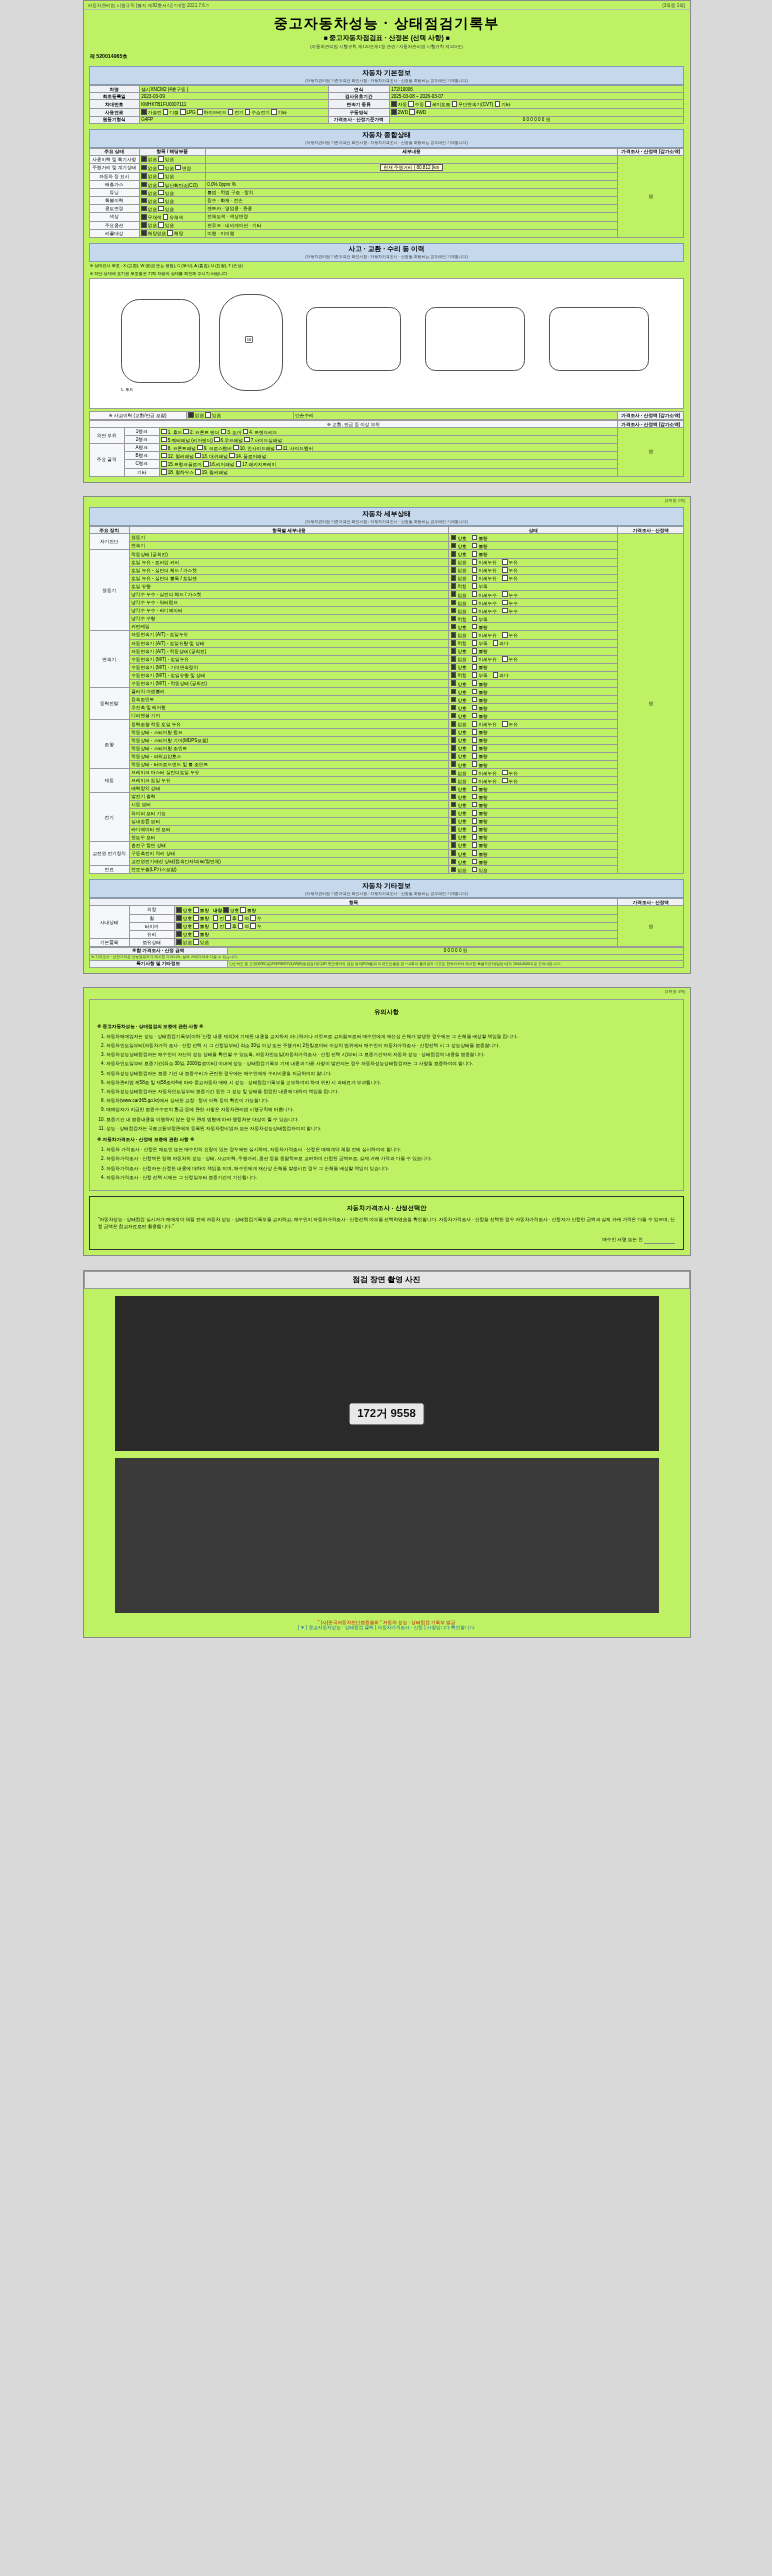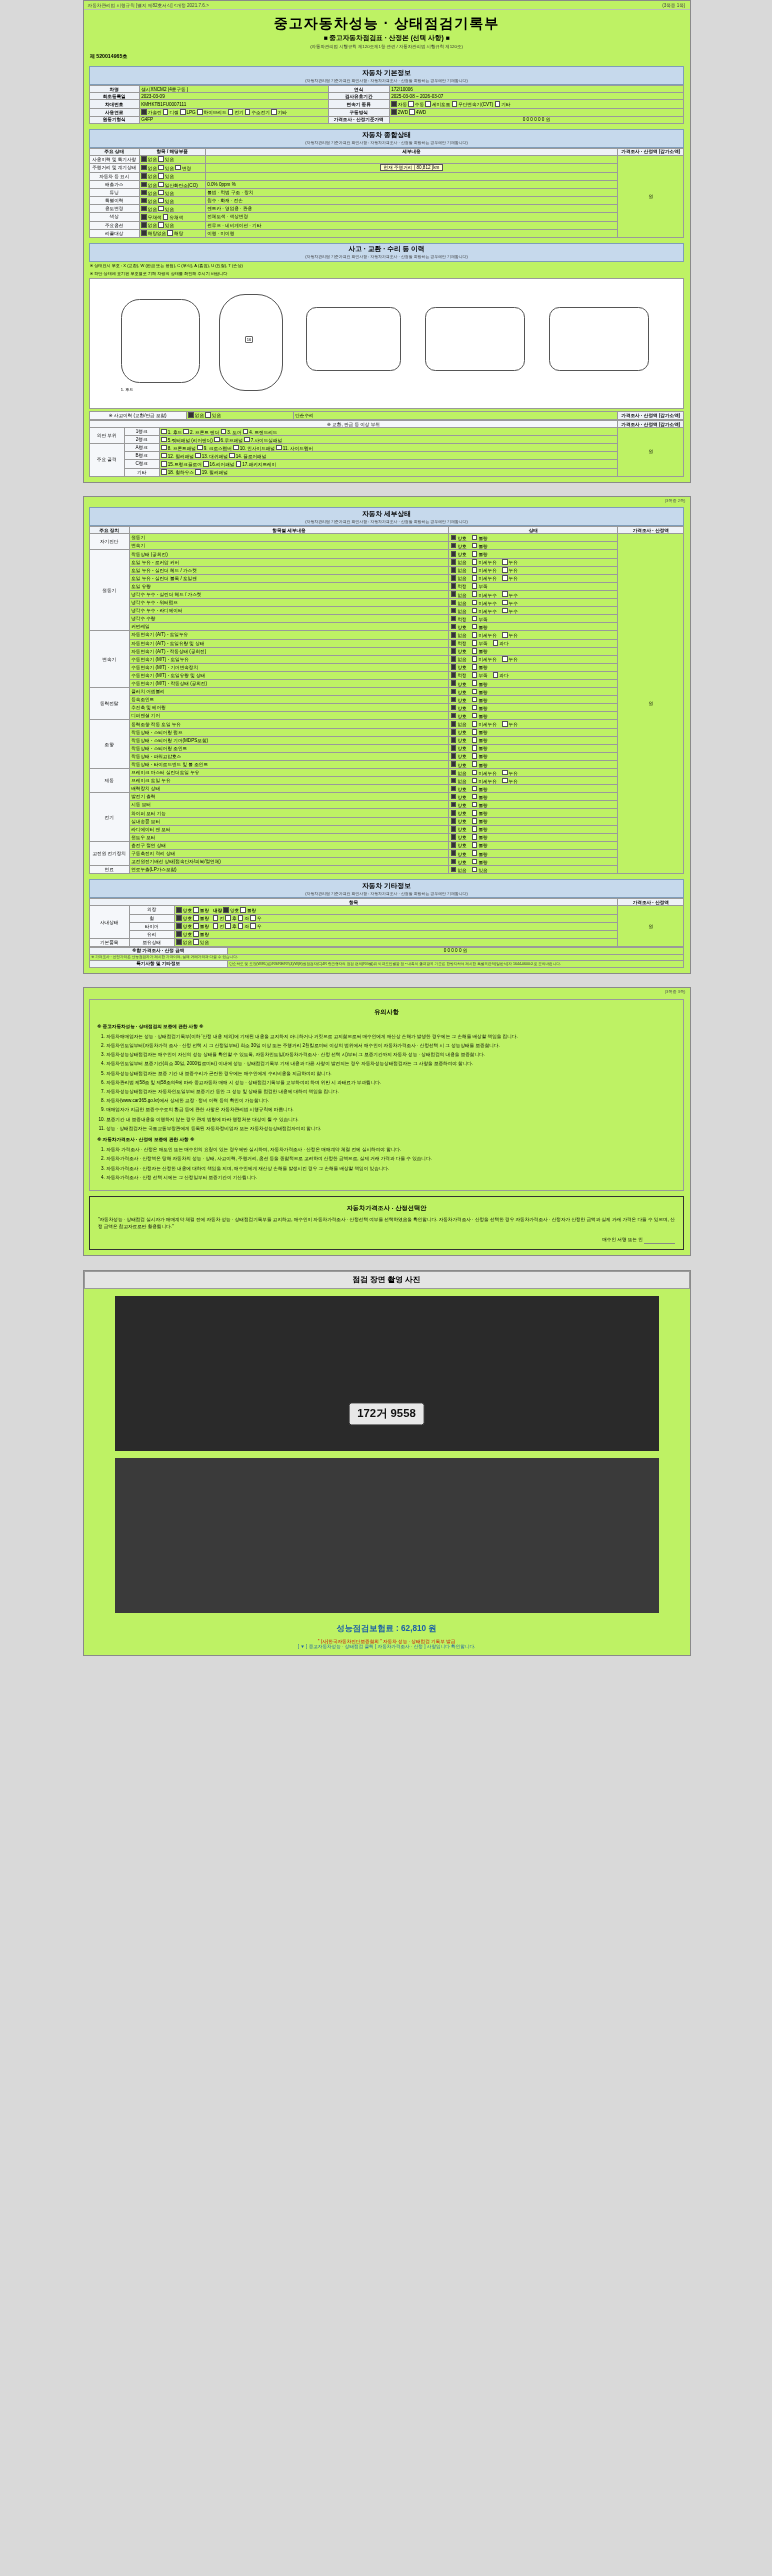--- a/index.html
+++ b/index.html
@@ -565,20 +565,19 @@
 
   <div class="sheet">
     <div class="photo-band">점검 장면 촬영 사진</div>
     <div style="padding:7.2px 31px;">
       <div class="photo">
         <div style="position:absolute;left:50%;top:45%;transform:translate(-50%,-50%);background:#e8e8e8;color:#111;font-size:11.3px;font-weight:bold;padding:3.1px 8.2px;border:1.5px solid #333;border-radius:3.1px;margin-top:48px;">172거 9558</div>
       </div>
       <div style="height:7.2px"></div>
       <div class="photo2"></div>
     </div>
-    <div class="price">성능점검보험료 : 62,810 원</div>
     <div class="redline">" (사)한국자동차진단보증협회 "  자동차 성능 · 상태점검 기록부 발급</div>
     <div class="blueline" style="padding-bottom:6.2px">[ ▼ ] 중고자동차성능 · 상태점검 클릭 [ 자동차가격조사 · 산정 ] 사항입니다 확인합니다.</div>
   </div>
 
   <div class="gap"></div>
 </div>
 
 
 </body></html>

